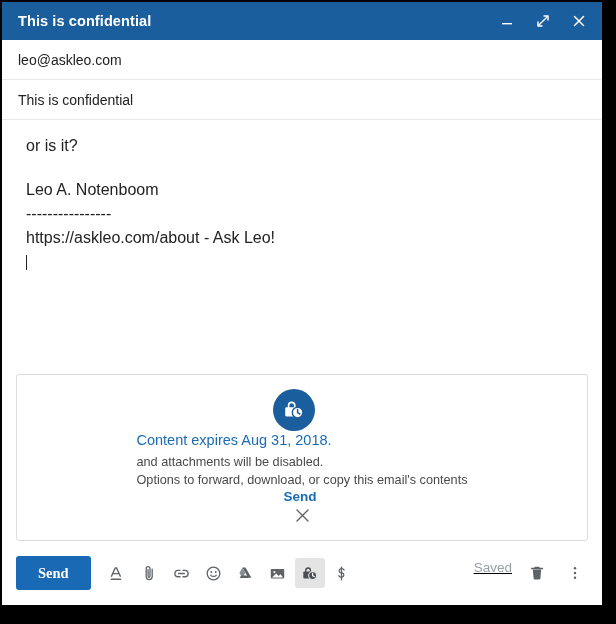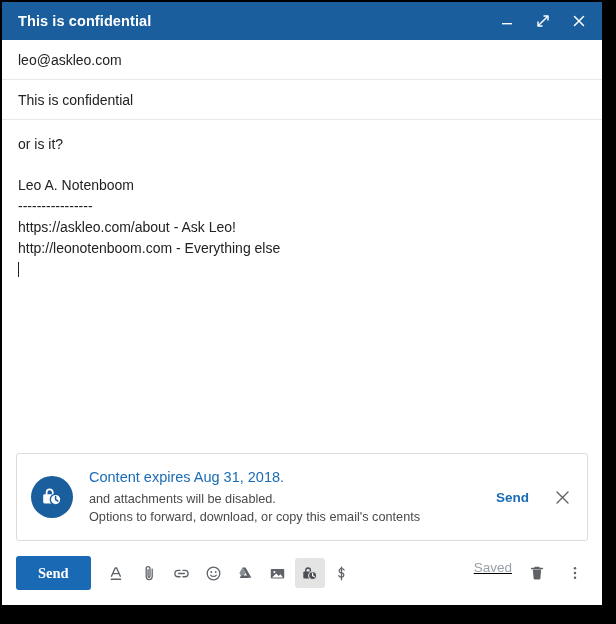--- a/index.html
+++ b/index.html
@@ -67,22 +67,22 @@
     color: #222222;
     border-bottom: 1px solid #e8e8e8;
     line-height: 1.3;
   }
   .field-to { }
   .field-subject { }
 
   
   .body-area {
     flex: 1 1 auto;
-    padding: 14px 16px 0 16px;
-    font-size: 14px;
+    padding: 14px 16px 0 24px;
+    font-size: 16px;
     color: #222222;
     line-height: 1.52;
     overflow: hidden;
     position: relative;
   }
   .body-line { white-space: pre; min-height: 19px; }
   .body-gap { height: 19px; }
   .caret-line {
     display: inline-block;
     width: 1px;
@@ -97,20 +97,21 @@
     padding: 0 14px 0 14px;
   }
   .banner {
     border: 1px solid #dcdcdc;
     border-radius: 3px;
     background: #ffffff;
     display: flex;
     align-items: center;
     padding: 14px 14px 14px 14px;
     box-sizing: border-box;
+    flex-direction: column;
   }
   .banner-icon {
     flex: 0 0 auto;
     width: 42px;
     height: 42px;
     border-radius: 50%;
     background: #1b5e9e;
     display: flex;
     align-items: center;
     justify-content: center;
@@ -244,21 +245,20 @@
   <div class="field field-subject">
     <span>This is confidential</span>
   </div>
 
   <div class="body-area">
     <div class="body-line">or is it?</div>
     <div class="body-gap"></div>
     <div class="body-line">Leo A. Notenboom</div>
     <div class="body-line">----------------</div>
     <div class="body-line">https://askleo.com/about - Ask Leo!</div>
-    <div class="body-line">http://leonotenboom.com - Everything else</div>
     <div class="body-line"><span class="caret-line"></span></div>
   </div>
 
   <div class="banner-wrap">
     <div class="banner">
       <div class="banner-icon">
         <svg width="26" height="26" viewBox="0 0 26 26" aria-hidden="true">
           <path d="M7.6 10.2 V8.4 a3.1 3.1 0 0 1 6.2 0 V10.2" stroke="#ffffff" stroke-width="1.7" fill="none" stroke-linecap="round"></path>
           <rect x="4.2" y="10.2" width="11.6" height="9.2" rx="1.3" fill="#ffffff"></rect>
           <circle cx="16.6" cy="15.6" r="5.3" fill="#ffffff" stroke="#1b5e9e" stroke-width="1.4"></circle>

